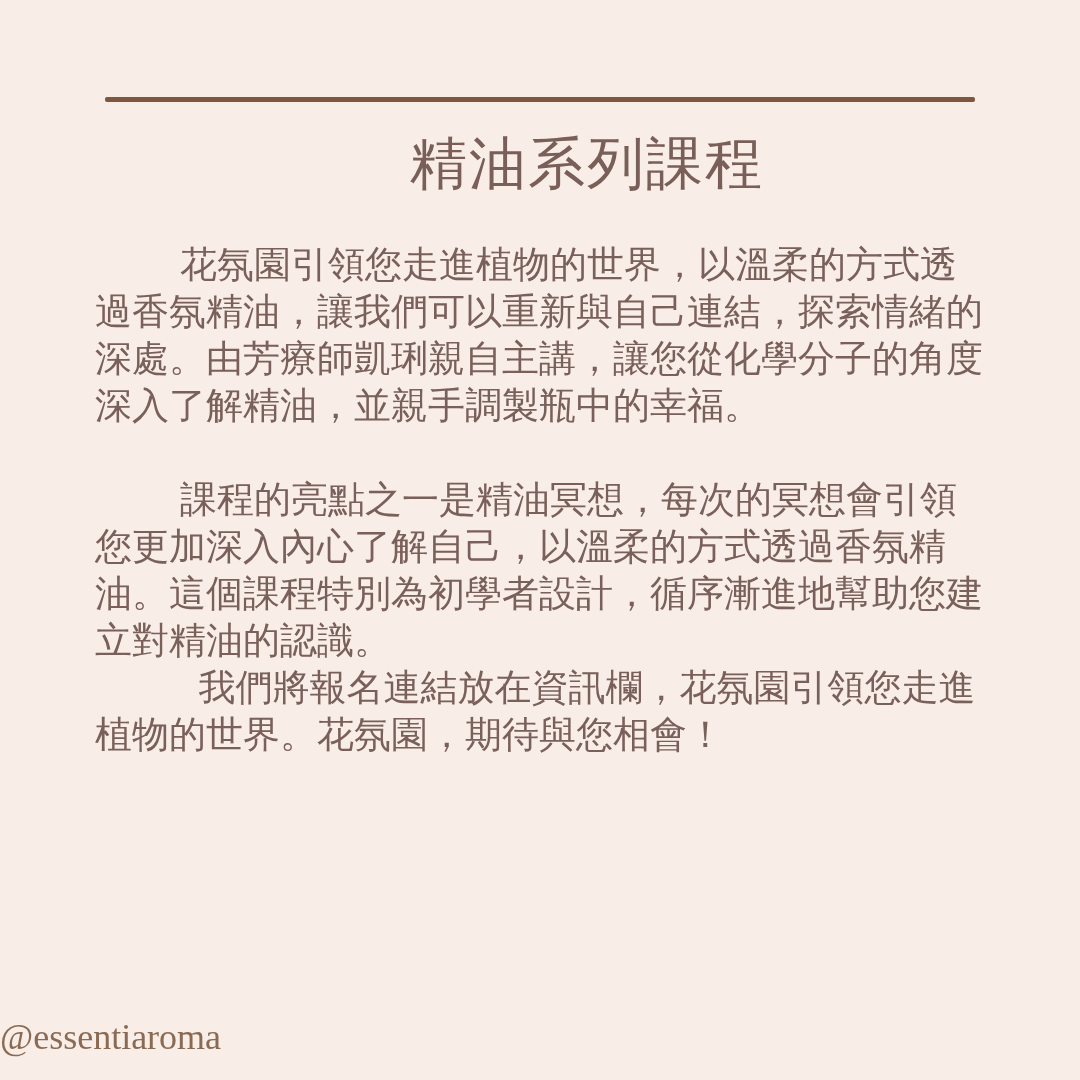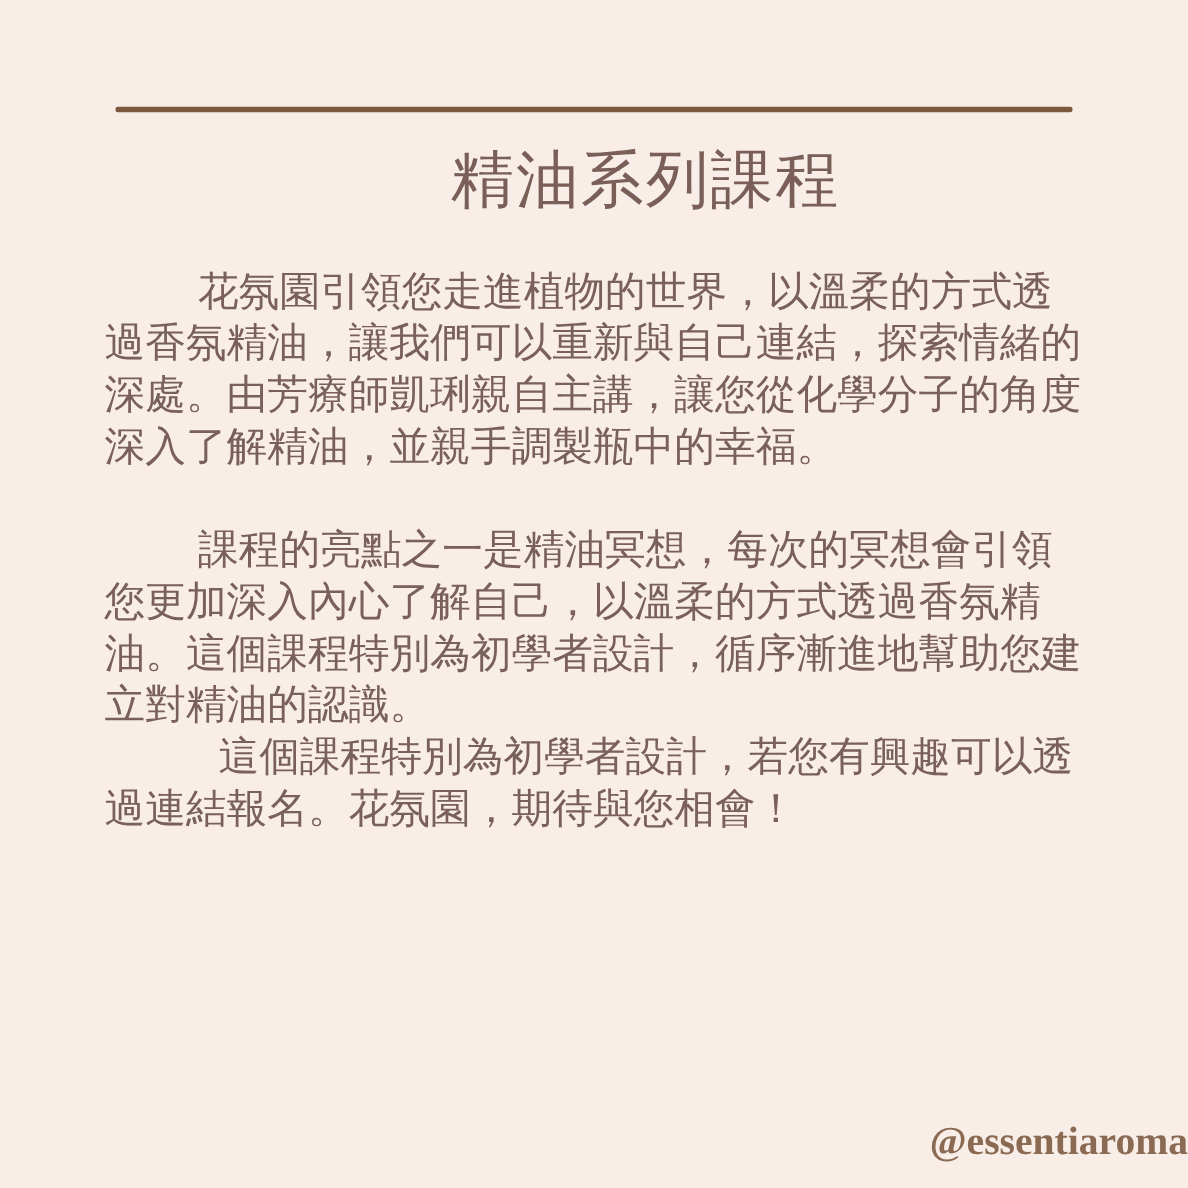--- a/index.html
+++ b/index.html
@@ -62,37 +62,37 @@
     margin-top: 0;
   }
   .body-text p.indent-lg {
     text-indent: 2.8em;
   }
   .footer-handle {
     position: absolute;
     bottom: 22px;
     left: 0;
     width: 100%;
-    text-align: right;
+    text-align: left;
     font-family: "Liberation Serif", serif;
     font-size: 36px;
-    font-weight: 700;
+    font-weight: 400;
     color: #8a6a53;
   }
 </style>
 </head>
 <body>
 
 <div class="canvas">
 
   <div class="rule"></div>
 
   <h1 class="title">精油系列課程</h1>
 
   <div class="body-text">
     <p>花氛園引領您走進植物的世界，以溫柔的方式透過香氛精油，讓我們可以重新與自己連結，探索情緒的深處。由芳療師凱琍親自主講，讓您從化學分子的角度深入了解精油，並親手調製瓶中的幸福。</p>
     <p>課程的亮點之一是精油冥想，每次的冥想會引領您更加深入內心了解自己，以溫柔的方式透過香氛精油。這個課程特別為初學者設計，循序漸進地幫助您建立對精油的認識。</p>
-    <p class="no-gap indent-lg">這個課程特別為初學者設計，若您有興趣可以透過連結報名。花氛園，期待與您相會！</p>
+    <p class="no-gap indent-lg">我們將報名連結放在資訊欄，花氛園引領您走進植物的世界。花氛園，期待與您相會！</p>
   </div>
 
   <div class="footer-handle">@essentiaroma</div>
 
 </div>
 
 </body></html>

